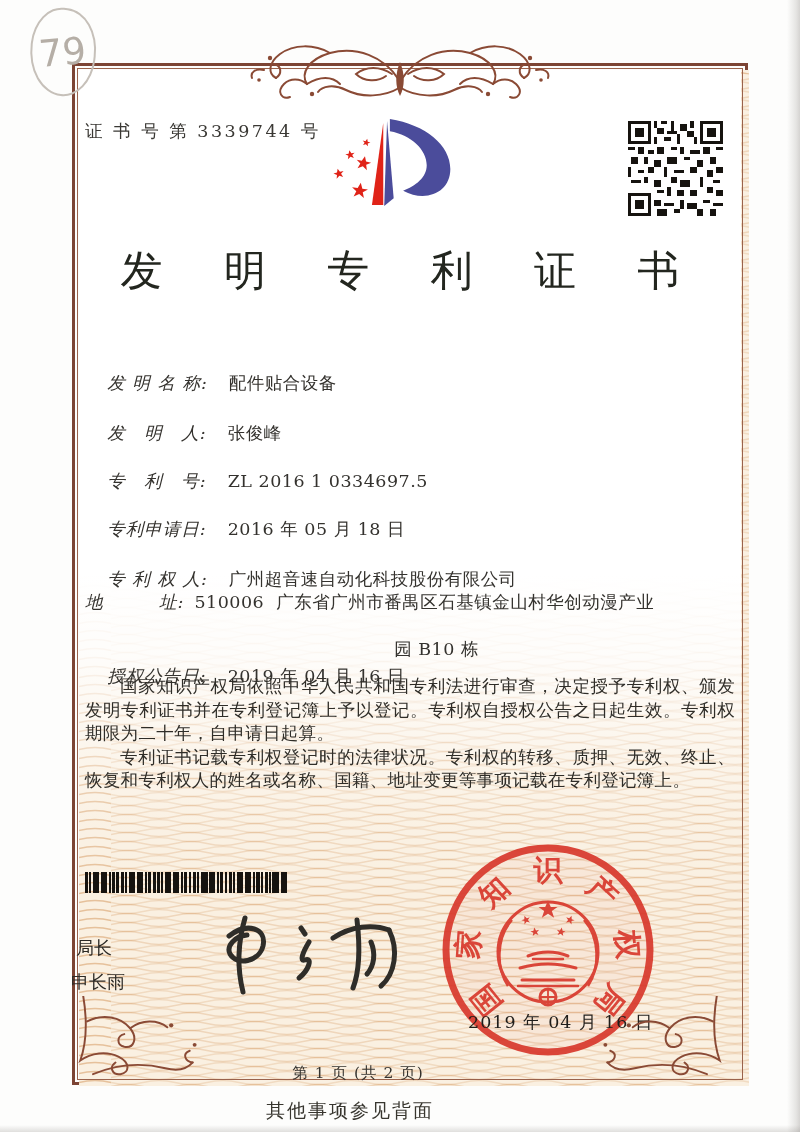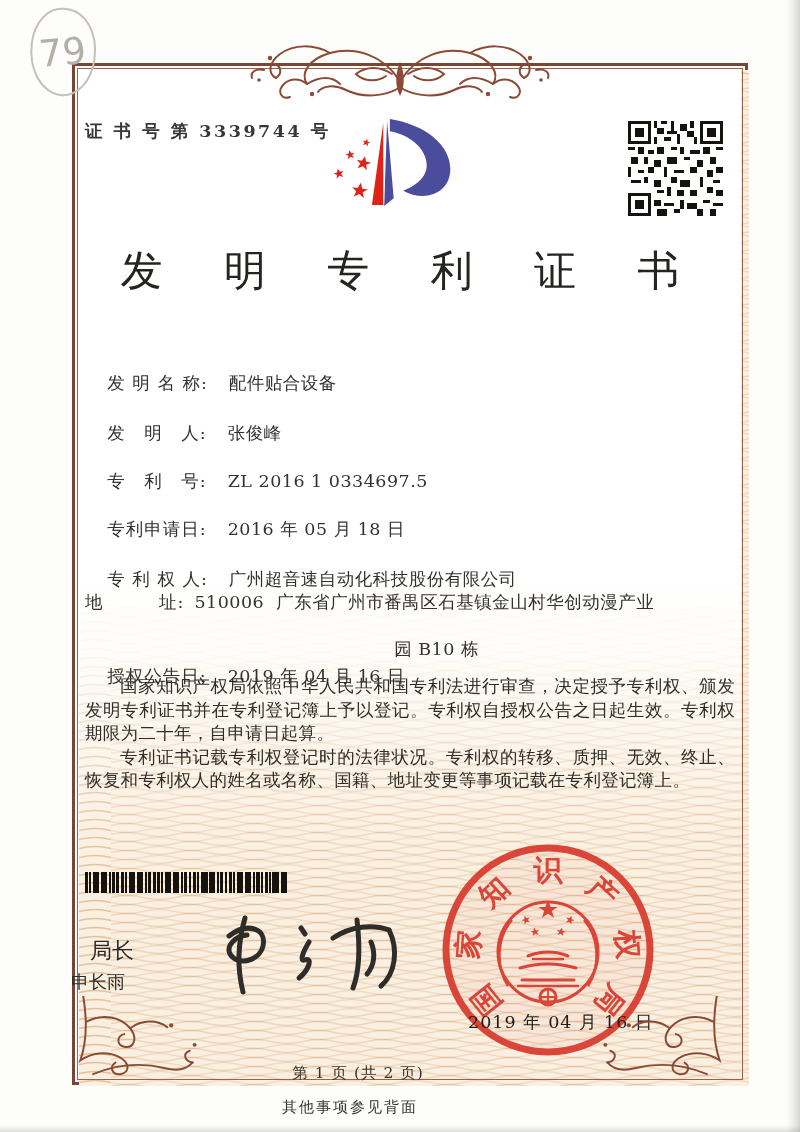--- a/index.html
+++ b/index.html
@@ -24,59 +24,59 @@
     background:linear-gradient(180deg,#fff 0%,#fff 50%,rgba(255,255,255,.85) 58%,rgba(255,255,255,.45) 66%,rgba(255,255,255,.12) 74%,rgba(255,255,255,0) 82%);}
 
   .content{position:absolute;inset:0;z-index:4;}
 
   .pencil-mark{position:absolute;left:30px;top:8px;width:62px;height:84px;z-index:8;
     border:2px solid #c6c0b9;border-radius:46% 54% 48% 58%;transform:rotate(7deg);
     display:flex;align-items:center;justify-content:center;}
   .pencil-mark span{font-family:"DejaVu Sans","Liberation Sans",sans-serif;
     font-size:37px;color:#b5aea6;transform:rotate(-12deg);font-weight:400;}
 
-  .cert-no{position:absolute;left:85px;top:119px;font-size:17.5px;letter-spacing:2.5px;color:#3a3834;white-space:pre;font-weight:bold;}
+  .cert-no{position:absolute;left:85px;top:119px;font-size:17.5px;letter-spacing:2.5px;color:#3a3834;white-space:pre;}
 
   .logo{position:absolute;left:320px;top:108px;width:170px;height:124px;}
   .qr{position:absolute;left:628px;top:121px;width:95px;height:95px;}
 
   .title{position:absolute;left:0;right:0;top:243px;text-align:center;
     font-size:42px;font-weight:normal;letter-spacing:24px;text-indent:24px;color:#23261f;}
 
   .row{position:absolute;left:85px;font-size:17.5px;line-height:1.35;color:#34322e;white-space:pre;}
-  .row .lab{letter-spacing:1px;}
+  .row .lab{letter-spacing:1px;font-style:italic;}
   .row .val{margin-left:21px;letter-spacing:.5px;}
   .row-addr{display:flex;}
   .row-addr .addr-lines{margin-left:10px;letter-spacing:.5px;text-align:center;}
   .grant-col2{left:440px;}
 
   .paras{position:absolute;left:85px;width:650px;top:675px;font-size:17.5px;
     line-height:23.6px;text-align:justify;color:#2f2d28;letter-spacing:.3px;}
   .paras p{margin:0;text-indent:2em;}
 
   .barcode{position:absolute;left:85px;top:872px;width:203px;height:21px;
     background:
       repeating-linear-gradient(90deg,#16130f 0 2px,rgba(0,0,0,0) 2px 4px),
       repeating-linear-gradient(90deg,#16130f 0 3px,rgba(0,0,0,0) 3px 9px),
       repeating-linear-gradient(90deg,rgba(0,0,0,0) 0 5px,#16130f 5px 6px,rgba(0,0,0,0) 6px 13px);}
 
-  .director-title{position:absolute;left:90px;top:936px;font-size:22px;color:#2c2a26;
+  .director-title{position:absolute;left:76px;top:936px;font-size:18px;color:#2c2a26;
     font-family:"DejaVu Sans","Liberation Sans",sans-serif;}
   .director-name{position:absolute;left:71px;top:970px;font-size:18px;color:#2c2a26;
     font-family:"DejaVu Sans","Liberation Sans",sans-serif;}
   .signature{position:absolute;left:205px;top:902px;width:200px;height:100px;}
 
   .seal{position:absolute;left:438px;top:840px;width:220px;height:220px;z-index:5;}
   .seal-date{position:absolute;left:468px;top:1010px;font-size:17.5px;color:#1f1d1a;
     letter-spacing:1px;z-index:6;white-space:pre;}
 
   .page-info{position:absolute;left:258px;top:1051px;width:200px;text-align:center;
     font-size:15.5px;color:#34322e;letter-spacing:1px;z-index:6;margin-top:12px;}
   .back-note{position:absolute;left:250px;top:1098px;width:200px;text-align:center;
-    font-size:15px;color:#38362f;letter-spacing:2px;z-index:4;}
+    font-size:19px;color:#38362f;letter-spacing:2px;z-index:4;}
 
   .ornament-top{position:absolute;left:248px;top:34px;width:304px;height:68px;z-index:5;}
   .ornament-bl{position:absolute;left:74px;top:996px;width:124px;height:86px;z-index:5;}
   .ornament-br{position:absolute;left:602px;top:996px;width:124px;height:86px;z-index:5;}
 </style>
 </head>
 <body>
 
 <div class="frame">
   <svg class="texture" width="100%" height="100%" preserveAspectRatio="none">

